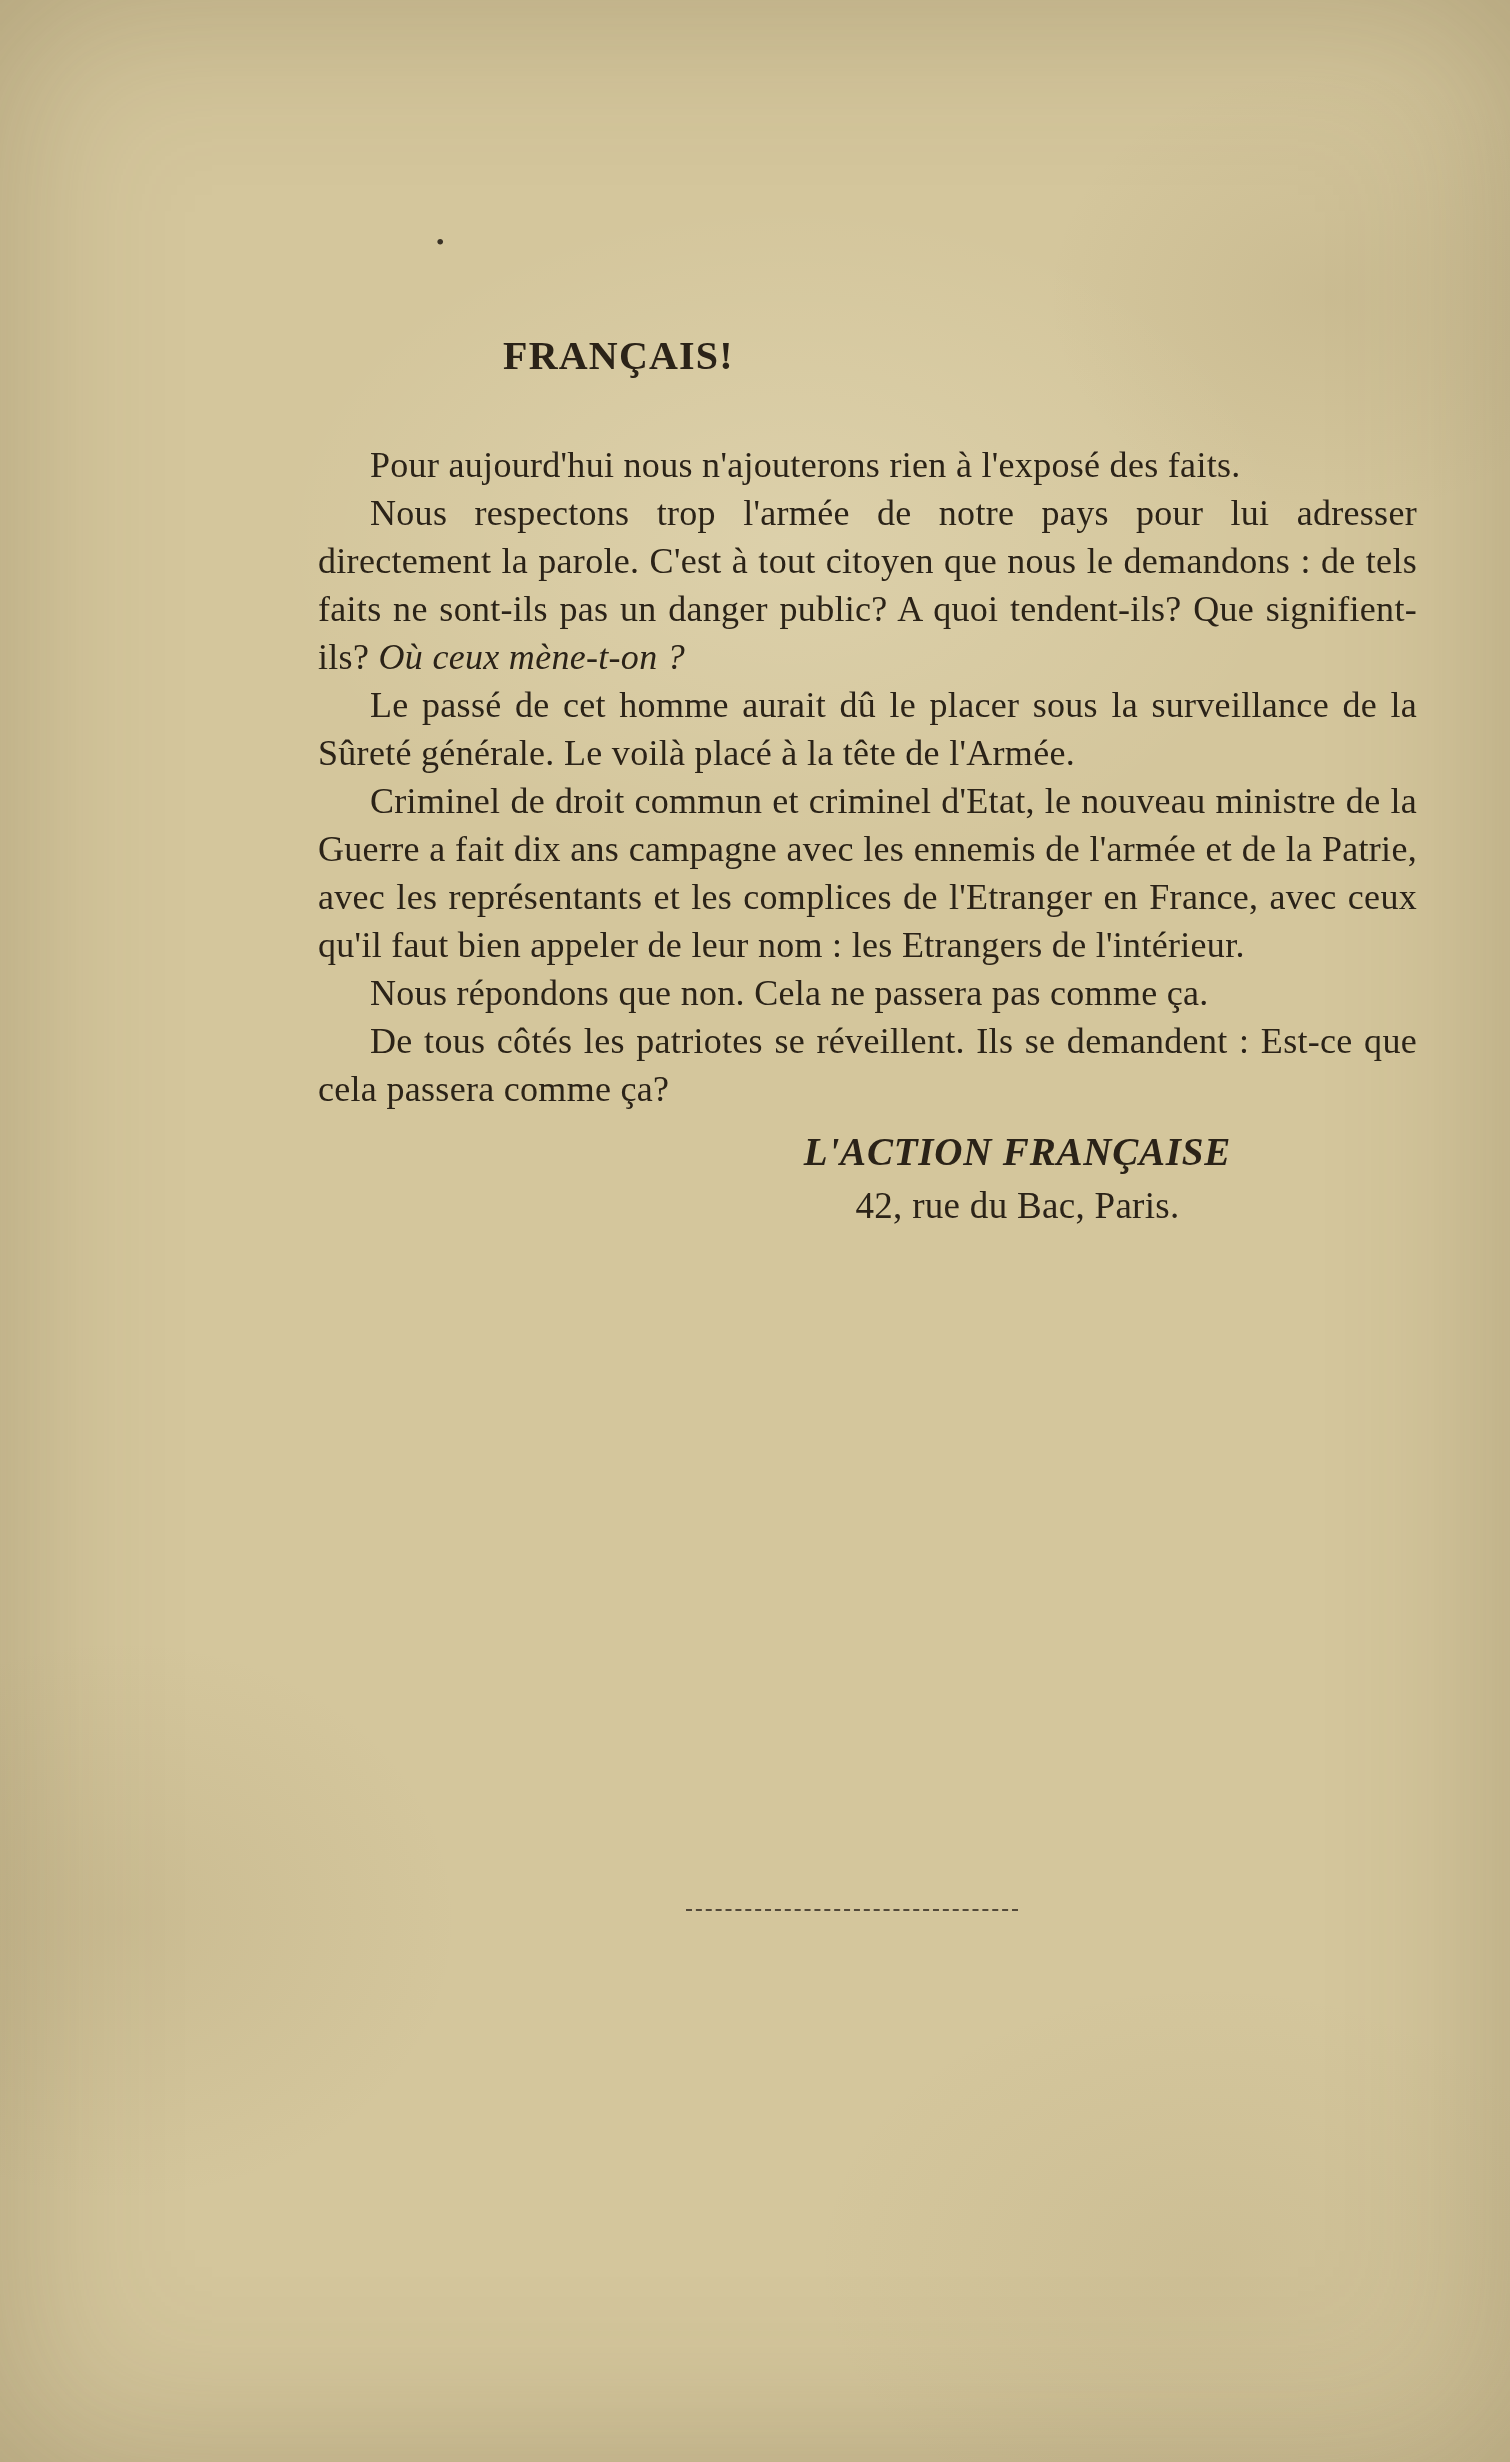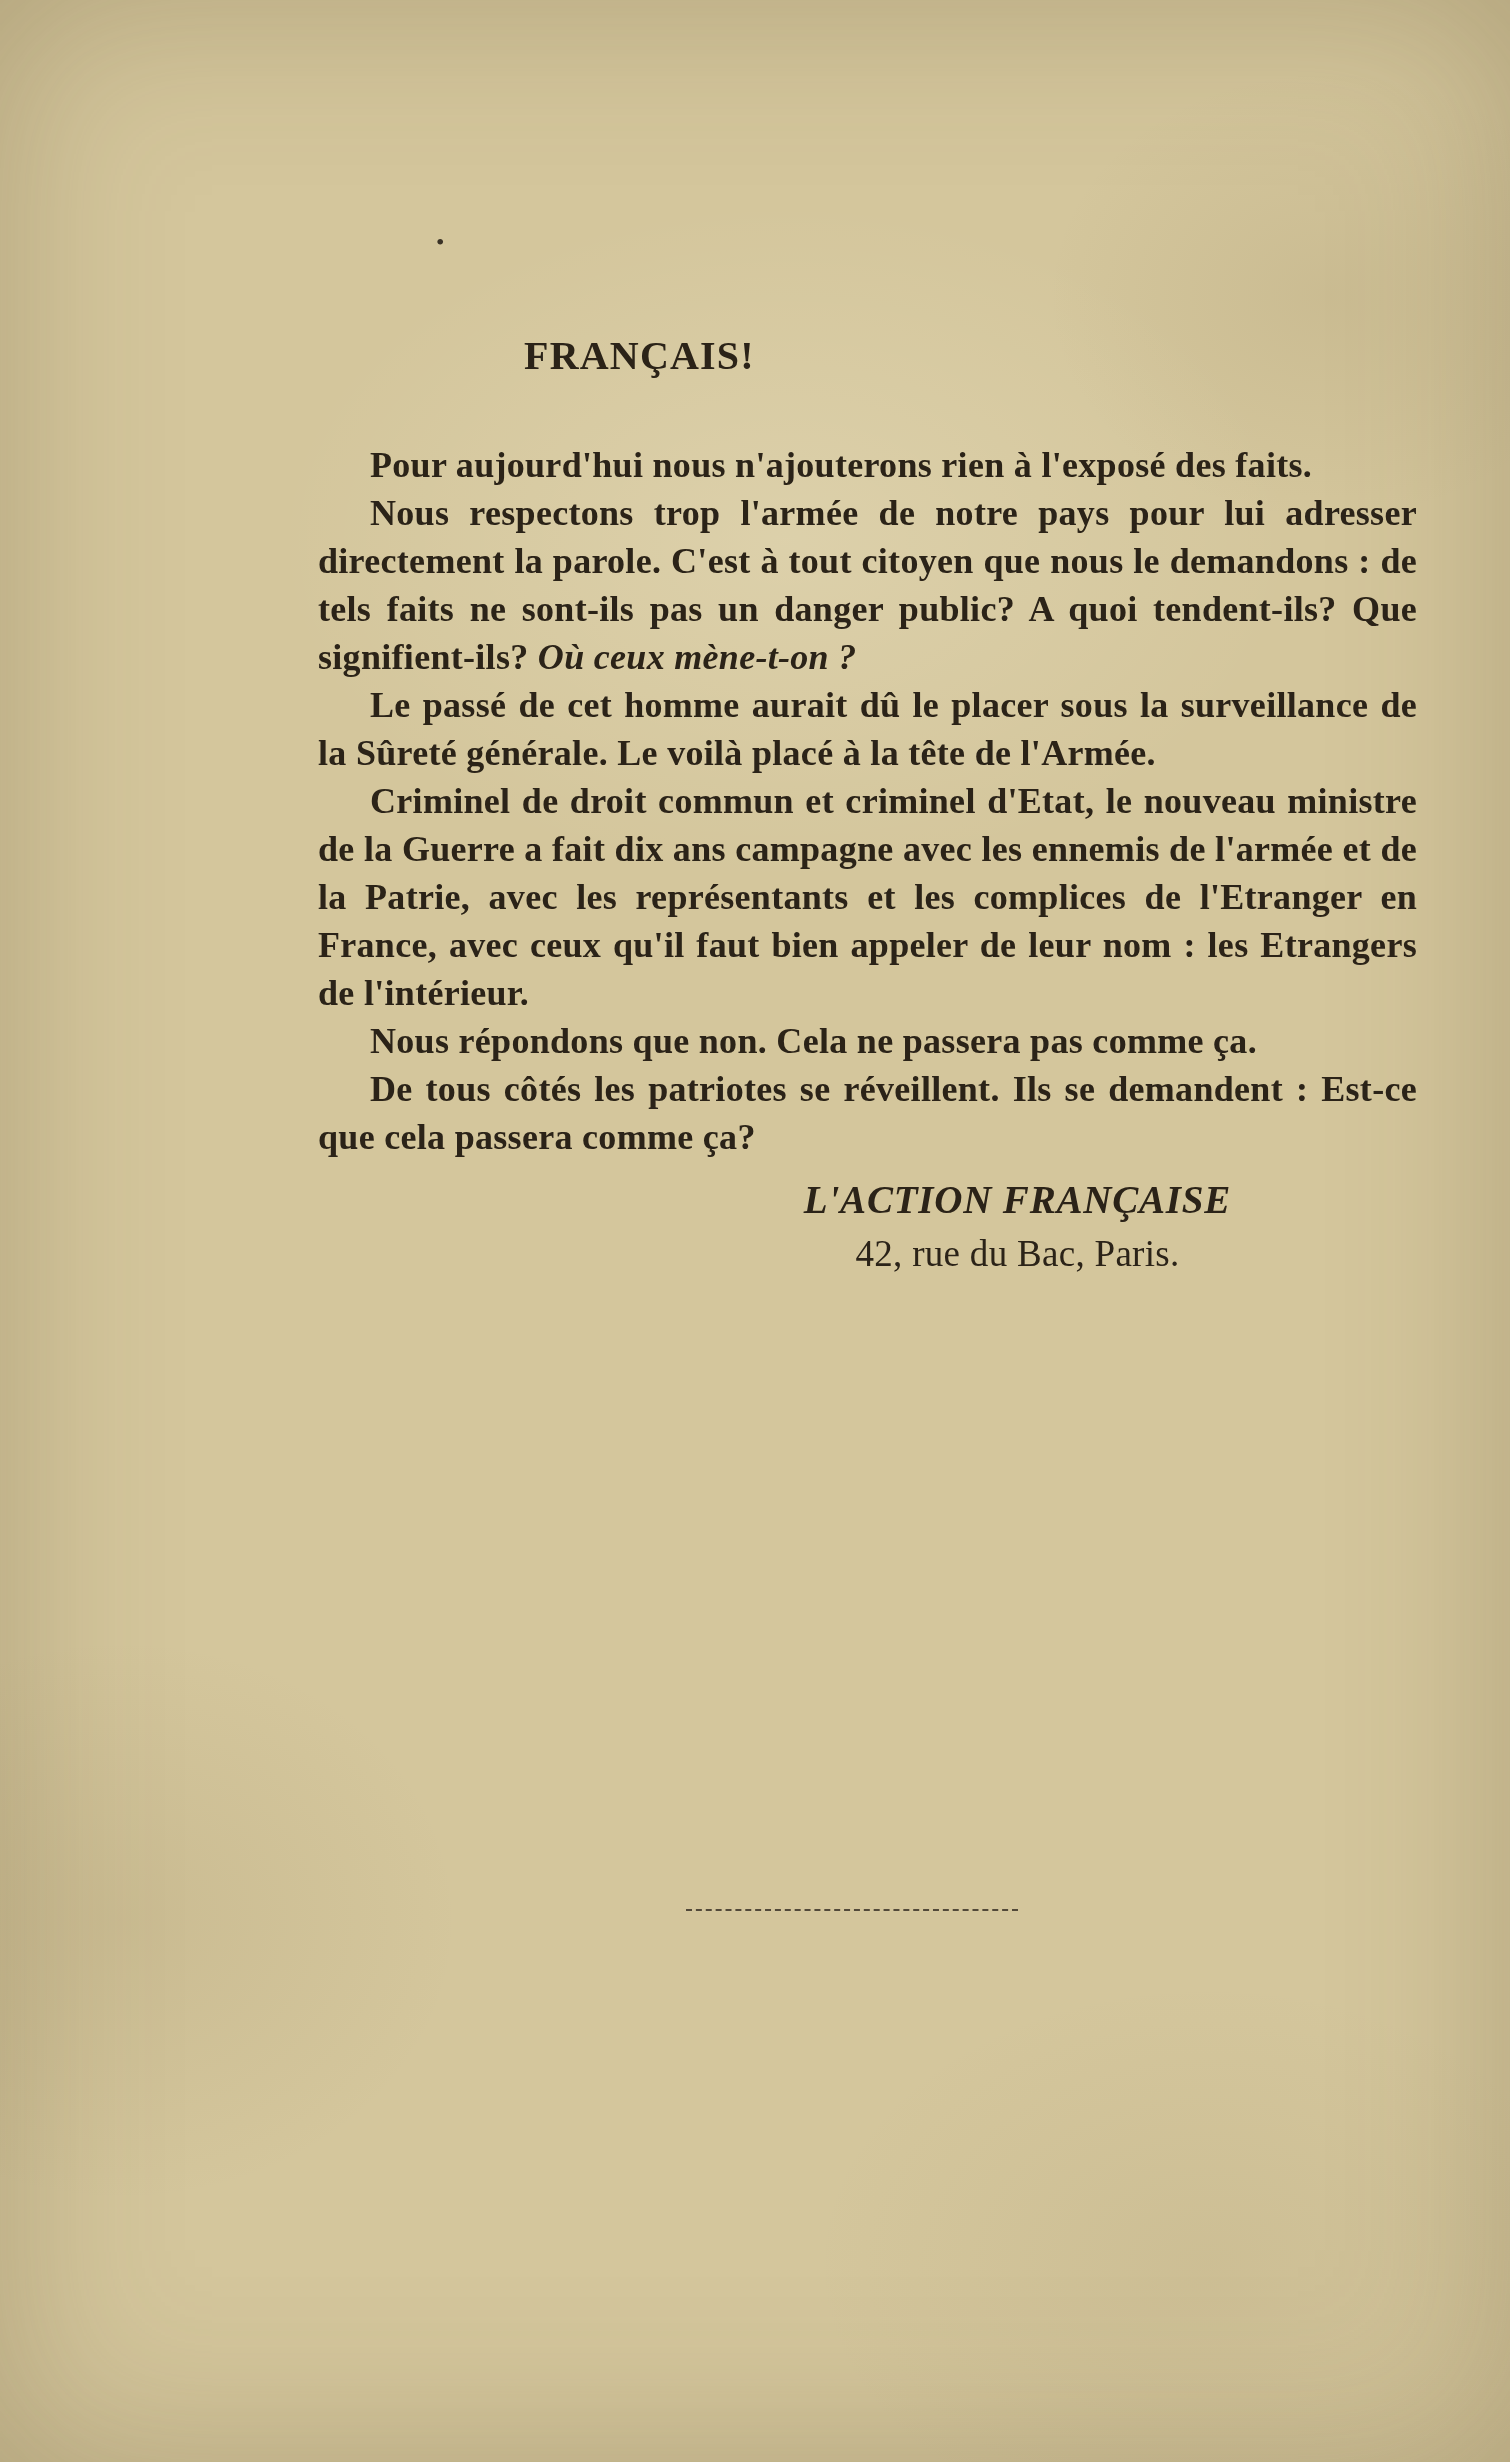--- a/index.html
+++ b/index.html
@@ -40,39 +40,38 @@
     width: 1099px;
     text-align: center;
     font-size: 37px;
     font-weight: bold;
     letter-spacing: 2.4px;
     color: #2b2318;
   }
   .heading {
     position: absolute;
     top: 332px;
-    left: 524px;
+    left: 503px;
     font-size: 40px;
     font-weight: bold;
     letter-spacing: 1.2px;
   }
   .textblock {
     position: absolute;
     top: 441px;
     left: 318px;
     width: 1099px;
     font-size: 36px;
     line-height: 48px;
     text-align: justify;
     letter-spacing: 0.3px;
   }
   .textblock p {
     margin: 0;
     text-indent: 52px;
-    font-weight: bold;
   }
   .italic-inline {
     font-style: italic;
   }
   .signature {
     margin-top: 14.5px;
     text-align: center;
     transform: translateX(150px);
   }
   .sig-name {

